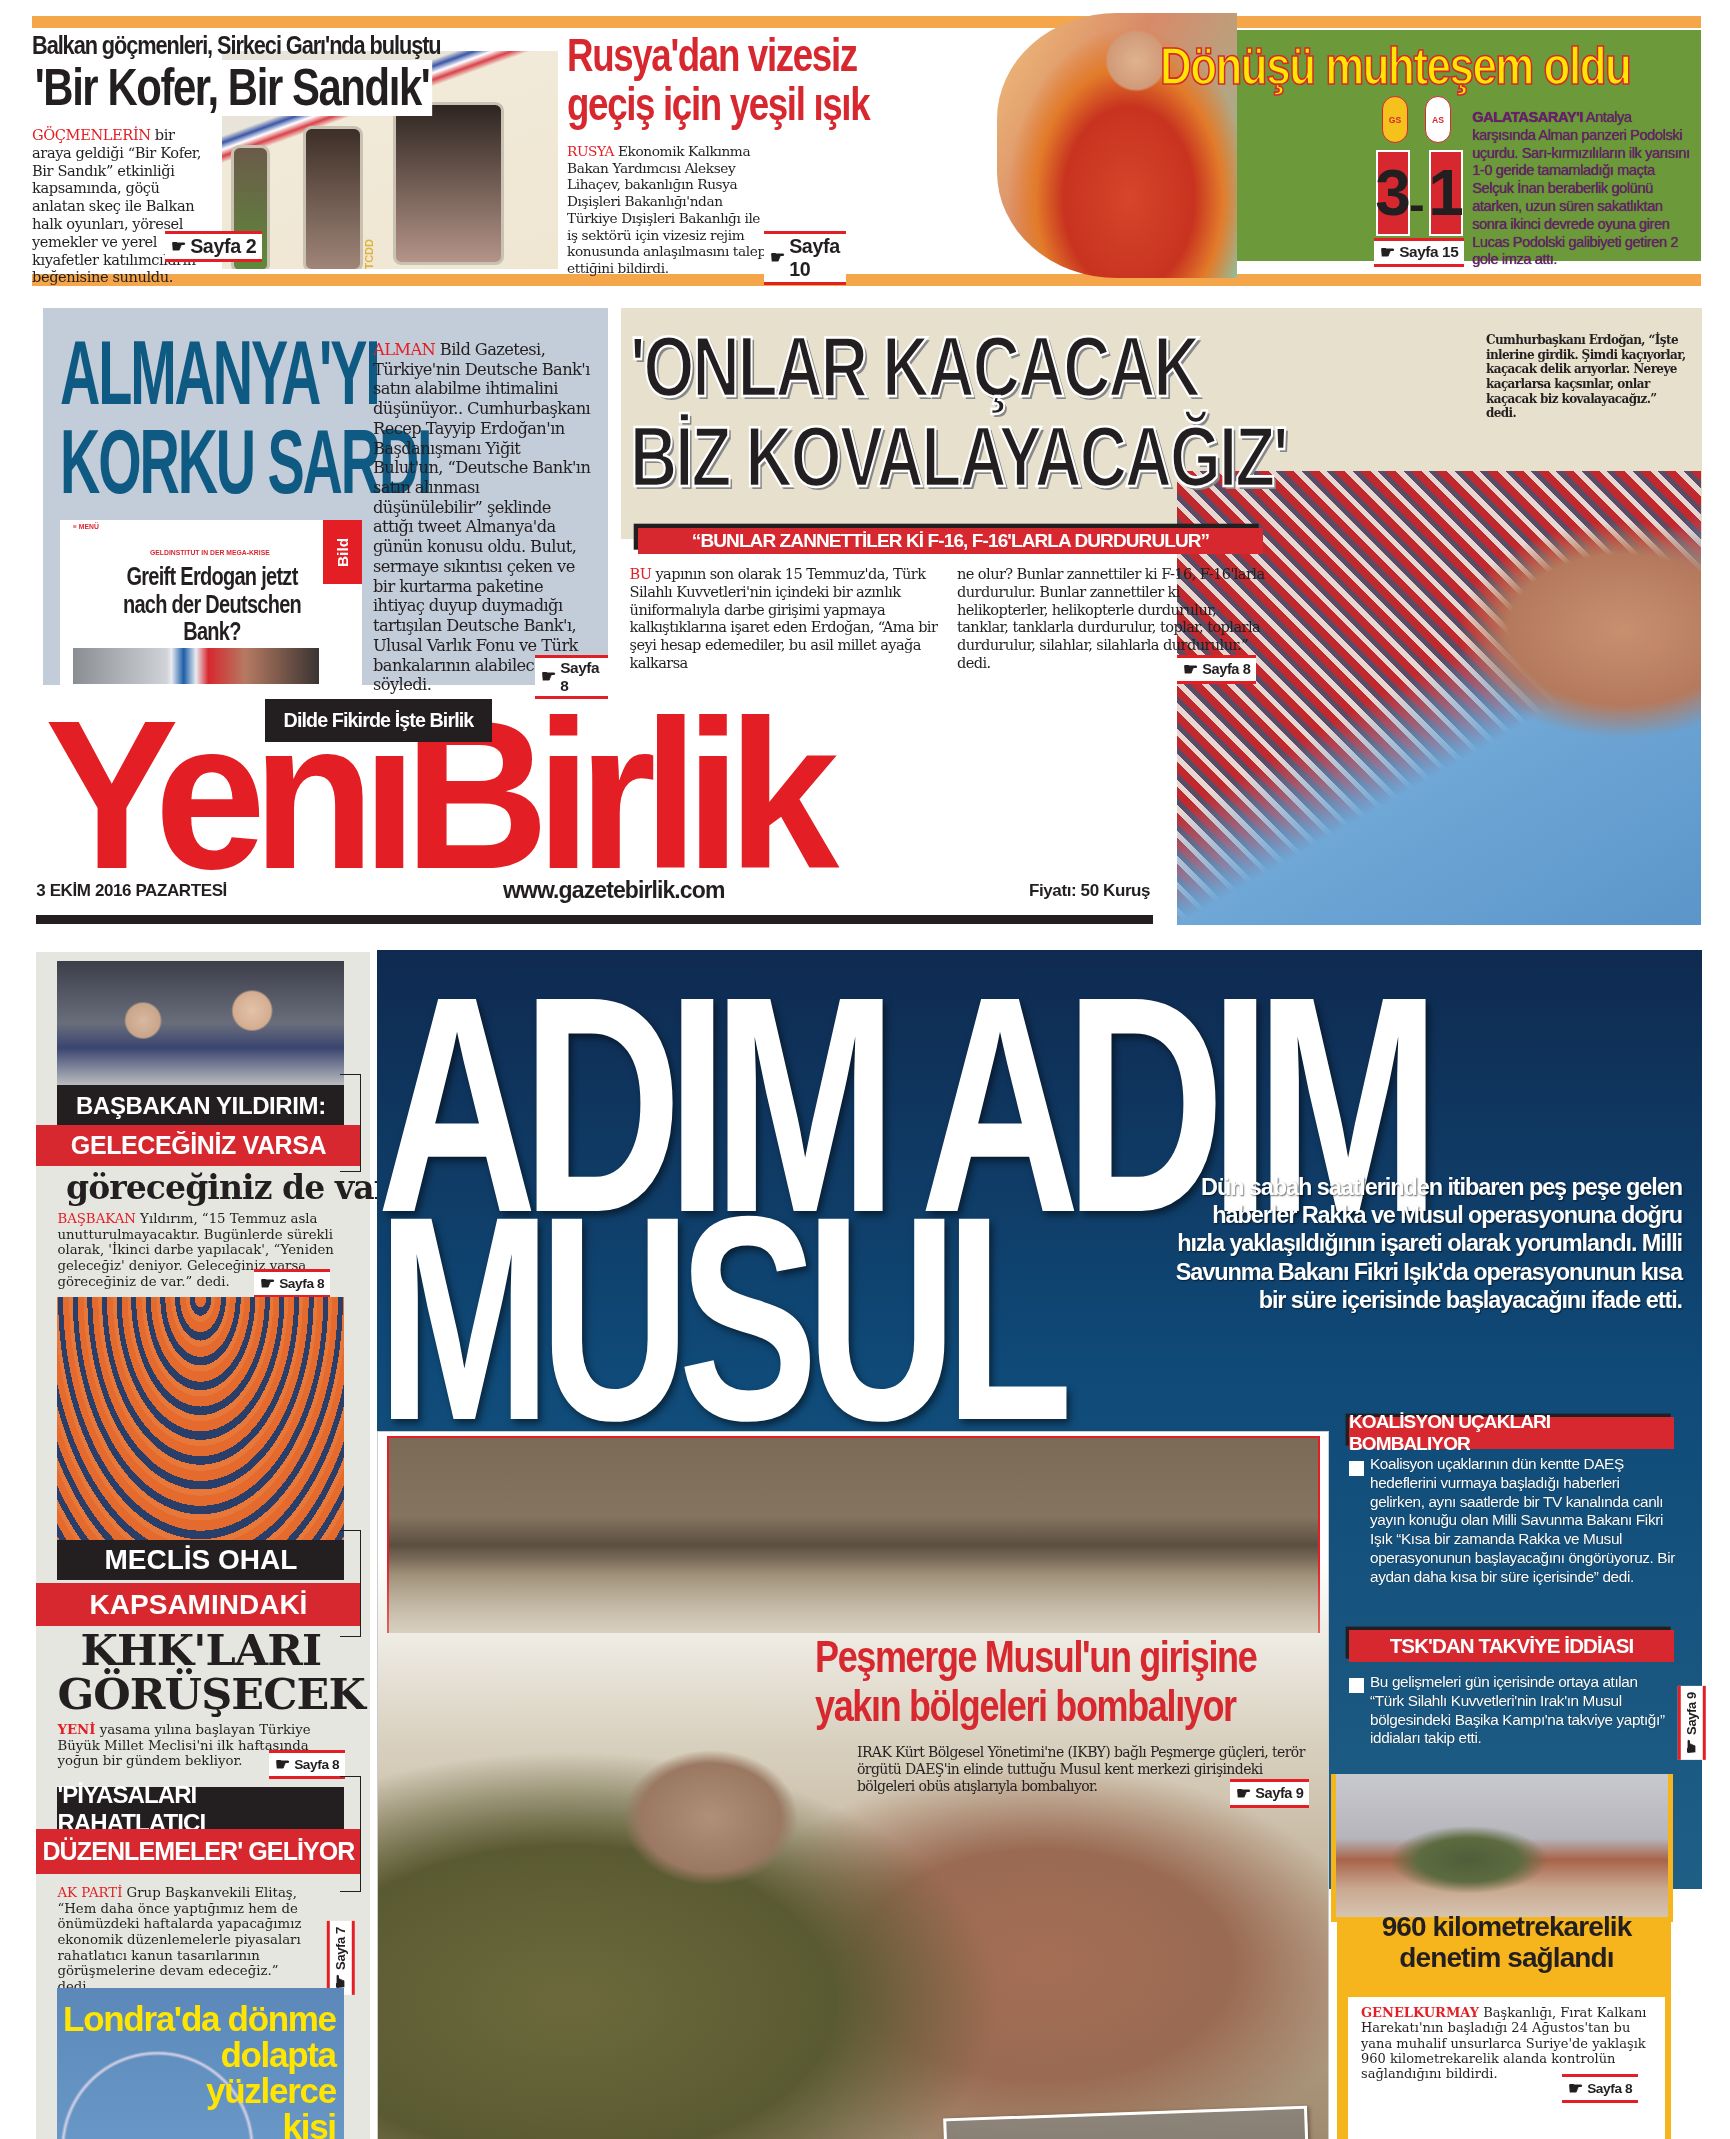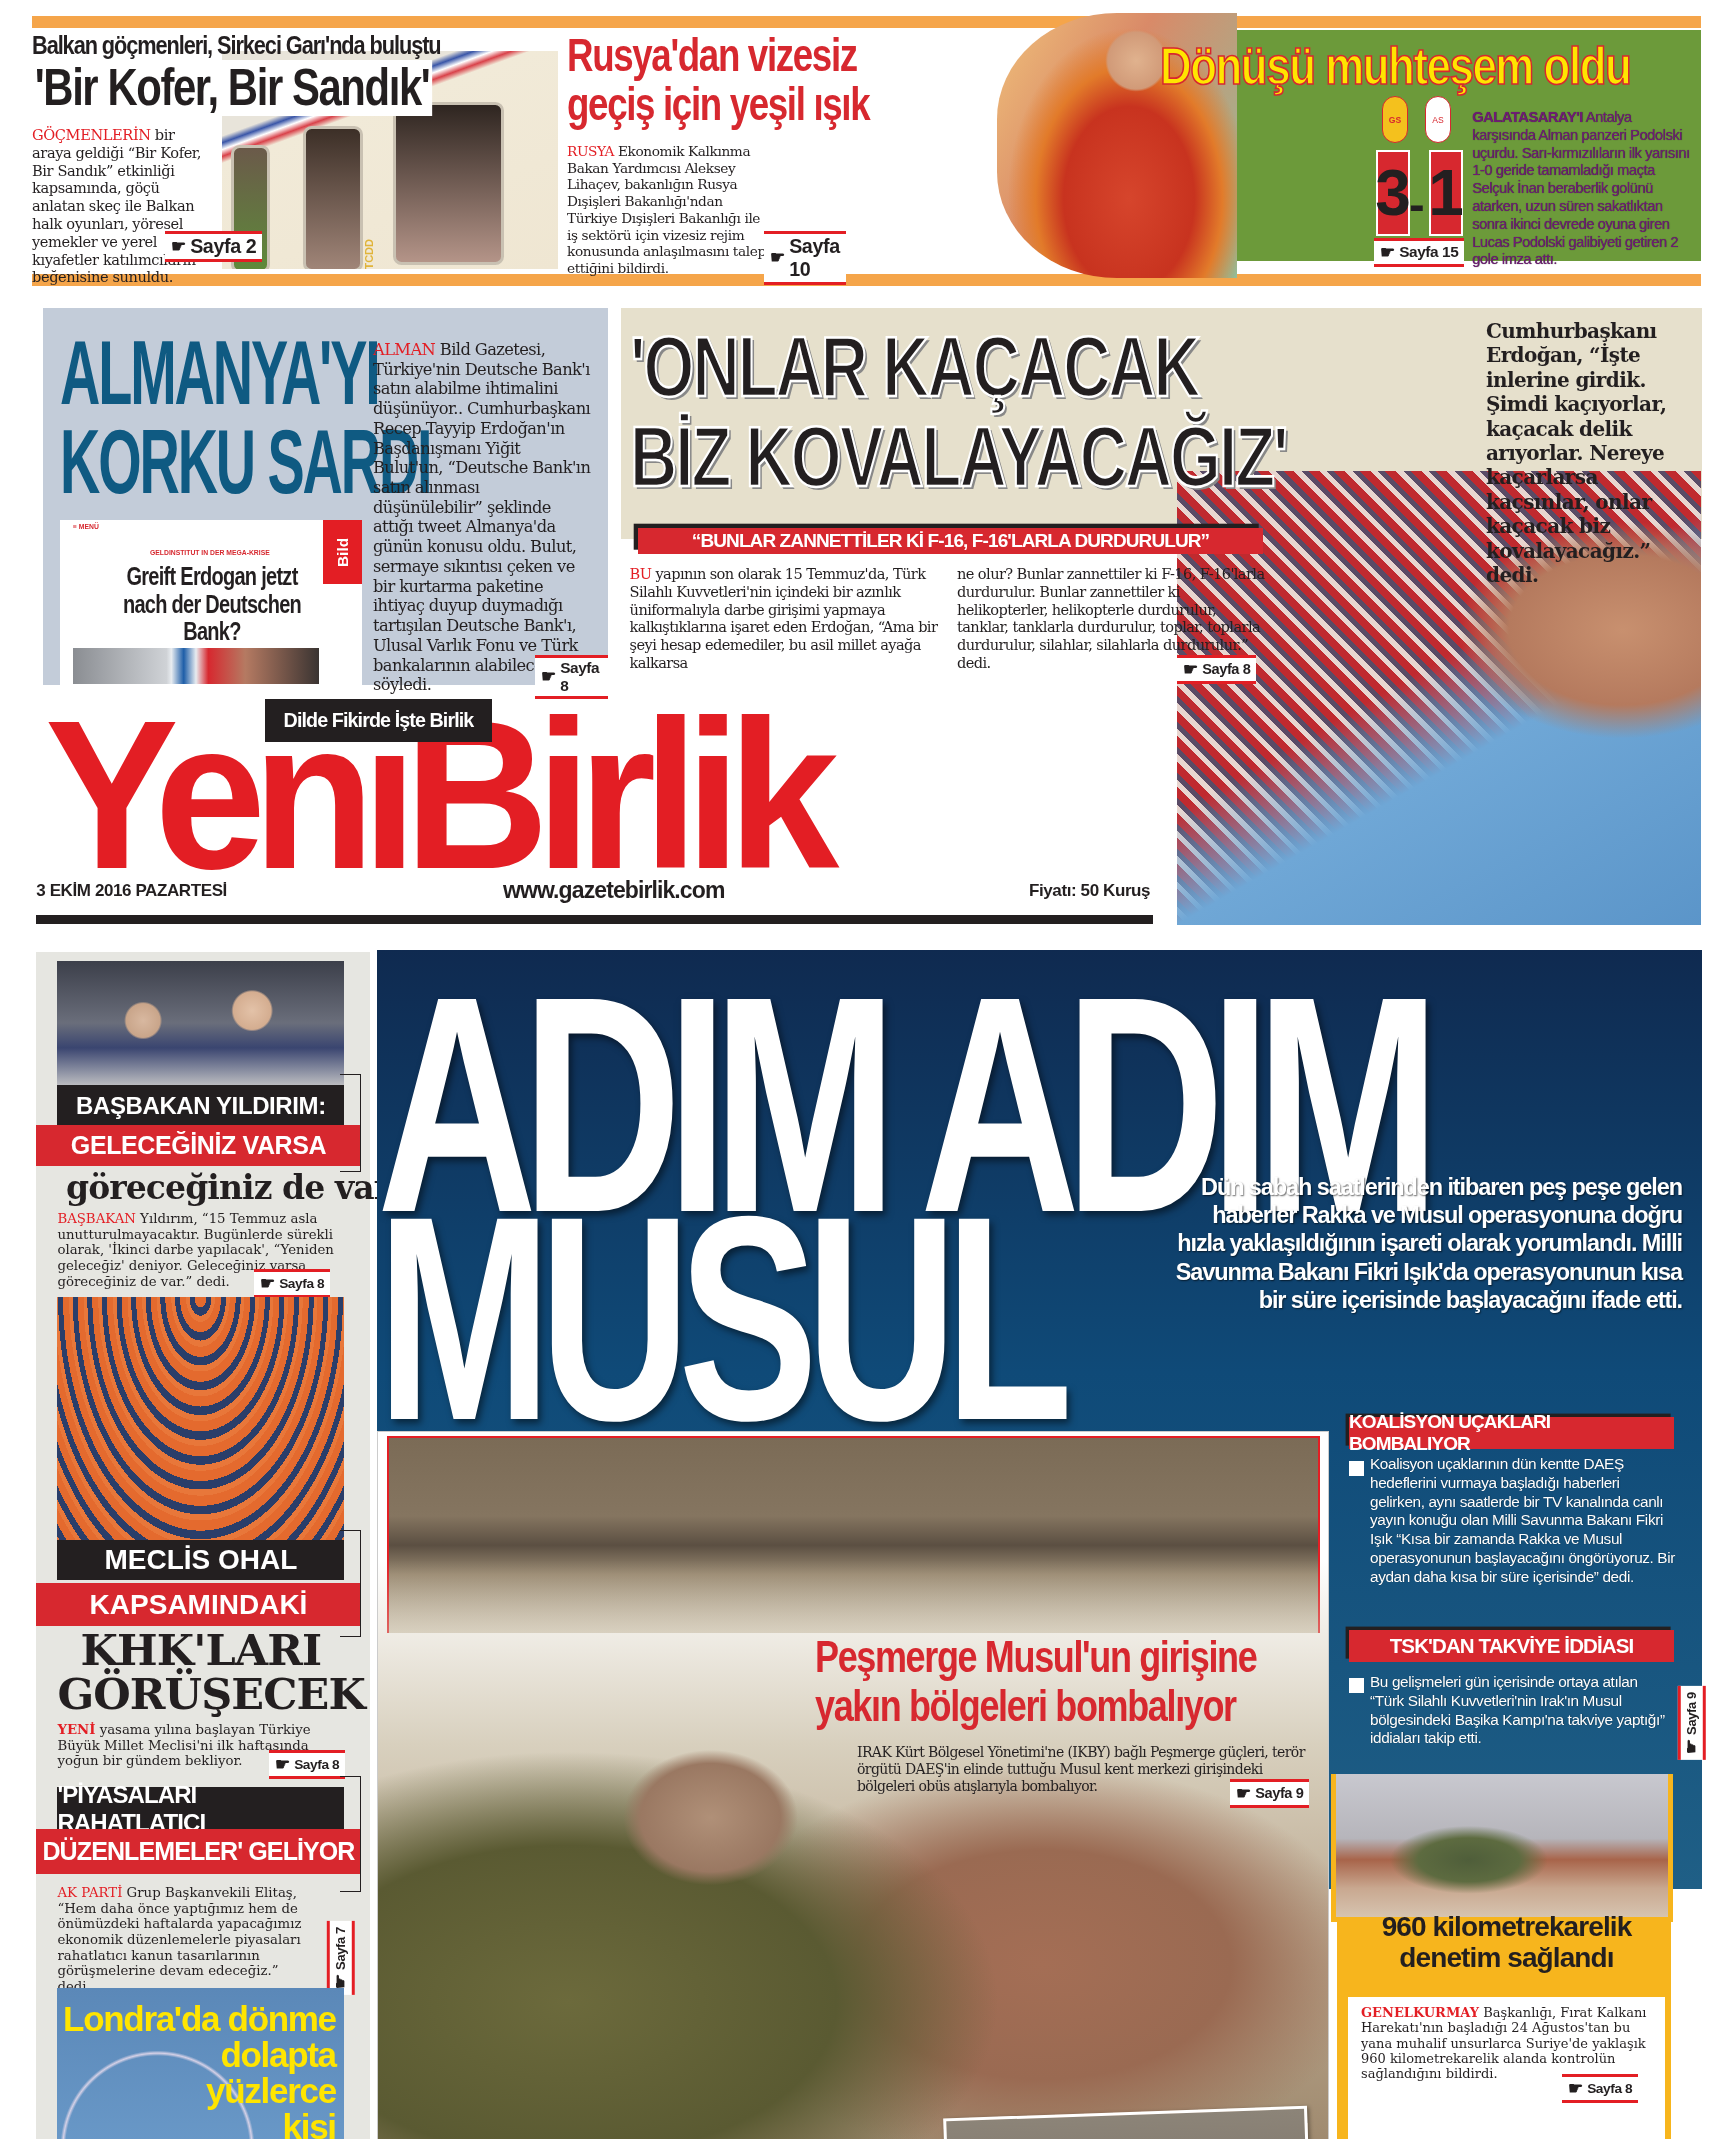--- a/index.html
+++ b/index.html
@@ -54,21 +54,21 @@
       <span class="hand">☛</span>
       <span>Sayfa 10</span>
     </span>
 </section>
 
 <section class="abs" style="left:997px;top:13px;width:704px;height:265px">
   <div class="abs" style="left:107px;top:17px;width:597px;height:231px;background:#6c9a3a"></div>
   <div class="abs photo" style="left:0;top:0;width:240px;height:265px;border-radius:50% 0 0 50% / 40% 0 0 40%;background:radial-gradient(circle at 58% 18%,#e0b28e 0,#d19a78 11%,transparent 12%),radial-gradient(ellipse at 55% 70%,#d6452c 0,#c8331f 35%,#e27b2a 50%,transparent 65%),linear-gradient(120deg,#f0c07a,#d98a68 40%,#8fbf9d)"></div>
   <h1 class="abs bold" style="left:163px;top:23.5px;font-size:51px;color:#ffe500;-webkit-text-stroke:1.7px #d7282f;letter-spacing:-1.7px;white-space:nowrap;transform:scaleX(.86);transform-origin:left">Dönüşü muhteşem oldu</h1>
   <div class="abs" style="left:385px;top:83px;width:26px;height:47px;border-radius:13px;background:#f4c11d;border:1.7px solid #d7282f;color:#d7282f;font-weight:700;font-size:8.6px;display:flex;align-items:center;justify-content:center">GS</div>
-  <div class="abs" style="left:428px;top:83px;width:26px;height:47px;border-radius:13px;background:#fff;border:1.7px solid #d7282f;color:#d7282f;font-weight:400;font-size:8.6px;display:flex;align-items:center;justify-content:center">AS</div>
+  <div class="abs" style="left:428px;top:83px;width:26px;height:47px;border-radius:13px;background:#fff;border:1.7px solid #d7282f;color:#d7282f;font-weight:700;font-size:8.6px;display:flex;align-items:center;justify-content:center">AS</div>
   <div class="abs bold" style="left:379px;top:137px;width:34px;height:86px;background:#d7282f;border:2.1px solid #fff;color:#231f20;font-size:64px;display:flex;align-items:center;justify-content:center">3</div>
   <div class="abs bold" style="left:412px;top:163px;font-size:47px;color:#231f20">-</div>
   <div class="abs bold" style="left:432px;top:137px;width:34px;height:86px;background:#d7282f;border:2.1px solid #fff;color:#231f20;font-size:64px;display:flex;align-items:center;justify-content:center">1</div>
   <span class="abs sayfa" style="left:377px;top:225px;font-size:15.4px">
       <span class="hand">☛</span>
       <span>Sayfa 15</span>
     </span>
   <p class="abs body" style="left:475px;top:96px;width:223px;font-size:14.6px;color:#701a75;letter-spacing:-0.4px;text-shadow:0.4px 0.4px 0.9px #333">
     <span class="bold">GALATASARAY'I</span><span> Antalya karşısında Alman panzeri Podolski uçurdu. Sarı-kırmızılıların ilk yarısını 1-0 geride tamamladığı maçta Selçuk İnan beraberlik golünü atarken, uzun süren sakatlıktan sonra ikinci devrede oyuna giren Lucas Podolski galibiyeti getiren 2 gole imza attı.</span>
   </p>
@@ -95,21 +95,21 @@
       <span>Sayfa 8</span>
     </span>
 </section>
 
 <section class="abs" style="left:621px;top:308px;width:1081px;height:616px">
   <div class="abs" style="left:0;top:0;width:1081px;height:231px;background:#e6e0cc"></div>
   <div class="abs photo" style="left:556px;top:163px;width:524px;height:454px;background:radial-gradient(ellipse at 85% 35%,#c8906f 0,#b57a5e 18%,transparent 26%),linear-gradient(150deg,transparent 45%,#6fa7d6 60%,#5b95c9 100%),repeating-linear-gradient(45deg,#c02a2f 0 7.7px,#e8d6d0 7.7px 13px,#5a4b66 13px 18px),#b83232"></div>
   <h1 class="abs bold" style="left:8.6px;top:13px;font-size:86px;line-height:1.05;color:#231f20;-webkit-text-stroke:2.6px #fff;text-shadow:3.4px 3.4px 0 #888;letter-spacing:-2.6px;white-space:nowrap;transform:scaleX(.76);transform-origin:left">
     <span>'ONLAR KAÇACAK</span><br><span>BİZ KOVALAYACAĞIZ'</span>
   </h1>
-  <p class="abs serif bold body" style="left:865px;top:11px;width:201px;font-size:20px;letter-spacing:-0.6px">Cumhurbaşkanı Erdoğan, “İşte inlerine girdik. Şimdi kaçıyorlar, kaçacak delik arıyorlar. Nereye kaçarlarsa kaçsınlar, onlar kaçacak biz kovalayacağız.” dedi.</p>
+  <p class="abs serif bold body" style="left:865px;top:25px;width:201px;font-size:12px;letter-spacing:-0.6px">Cumhurbaşkanı Erdoğan, “İşte inlerine girdik. Şimdi kaçıyorlar, kaçacak delik arıyorlar. Nereye kaçarlarsa kaçsınlar, onlar kaçacak biz kovalayacağız.” dedi.</p>
   <div class="abs bar-red" style="left:17px;top:220px;width:625px;height:26px;font-size:19px;text-align:center;line-height:26px;box-shadow:-4.3px -4.3px 0 #231f20;letter-spacing:-0.9px">“BUNLAR ZANNETTİLER Kİ F-16, F-16'LARLA DURDURULUR”</div>
   <p class="abs serif body" style="left:8.6px;top:257px;width:308px;font-size:14.6px;letter-spacing:-0.6px">
     <span class="red">BU</span><span> yapının son olarak 15 Temmuz'da, Türk Silahlı Kuvvetleri'nin içindeki bir azınlık üniformalıyla darbe girişimi yapmaya kalkıştıklarına işaret eden Erdoğan, “Ama bir şeyi hesap edemediler, bu asil millet ayağa kalkarsa</span>
   </p>
   <p class="abs serif body" style="left:336px;top:257px;width:308px;font-size:14.6px;letter-spacing:-0.6px">ne olur? Bunlar zannettiler ki F-16, F-16'larla durdurulur. Bunlar zannettiler ki helikopterler, helikopterle durdurulur, tanklar, tanklarla durdurulur, toplar, toplarla durdurulur, silahlar, silahlarla durdurulur.” dedi.</p>
   <span class="abs sayfa" style="left:556px;top:347px;font-size:14.6px">
       <span class="hand">☛</span>
       <span>Sayfa 8</span>
     </span>
 </section>

